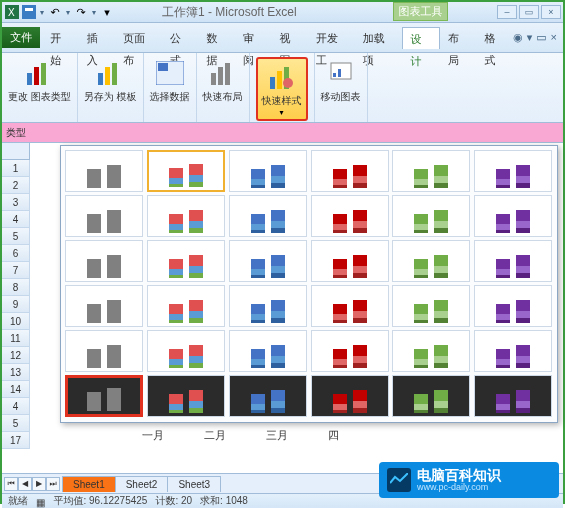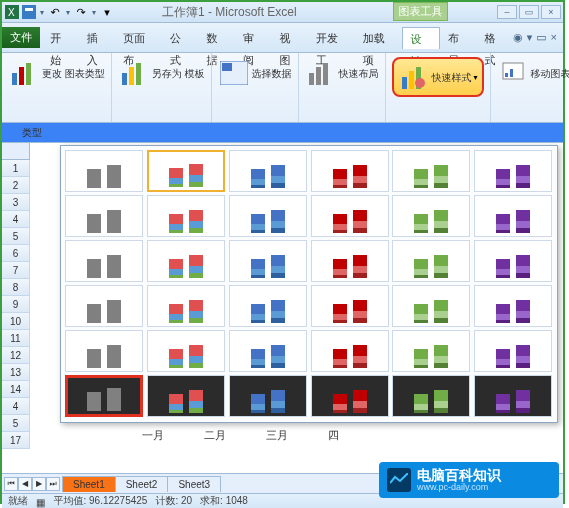--- a/index.html
+++ b/index.html
@@ -14,25 +14,25 @@
 .win-controls{position:absolute;right:2px;display:flex;gap:2px}
 .win-btn{width:20px;height:14px;border:1px solid #9bb9d6;background:#e3f0fb;color:#4a6b8a;font-size:9px;text-align:center;line-height:12px}
 .menubar{height:30px;background:linear-gradient(#e8f2fc,#d5e7f7);display:flex;align-items:center;border-bottom:1px solid #a0bcd8}
 .file-tab{width:40px;height:21px;background:linear-gradient(#2d7d2f,#195e1b);color:#fff;text-align:center;line-height:21px;font-size:11px;margin-right:2px}
 .menu-tab{padding:0 8px;height:22px;line-height:22px;font-size:11px;color:#333}
 .menu-tab.active{background:#fff;border:1px solid #a0bcd8;border-bottom:none;color:#2d7d2f}
 .help-icons{margin-left:auto;display:flex;gap:4px;padding-right:6px;color:#4a6b8a}
 .help-icons span{font-size:11px}
 .ribbon{height:70px;background:linear-gradient(#f3f8fd,#e4effb);border-bottom:1px solid #a0bcd8;display:flex}
 .ribbon-group{border-right:1px solid #c5d8eb;display:flex;flex-direction:column;align-items:center;padding:4px 6px;position:relative}
-.ribbon-big{display:flex;flex-direction:row;align-items:center;gap:2px}
+.ribbon-big{display:flex;flex-direction:column;align-items:center;gap:2px}
 .ribbon-icon{width:32px;height:32px;display:flex;align-items:center;justify-content:center}
 .ribbon-label{font-size:10px;color:#333;text-align:center;line-height:11px;white-space:nowrap}
-.ribbon-highlight{border:2px solid #e03020;border-radius:8px;padding:2px 4px;background:linear-gradient(#ffe793,#ffcf4c)}
-.namebox{height:20px;background:#3b82f6;border-bottom:1px solid #a0bcd8;padding:2px 20px;font-size:10px;color:#333;display:flex;align-items:center}
+.ribbon-highlight{border:2px solid #e03020;border-radius:3px;padding:2px 4px;background:linear-gradient(#ffe793,#ffcf4c)}
+.namebox{height:20px;background:#f9a8d4;border-bottom:1px solid #a0bcd8;padding:2px 4px;font-size:10px;color:#333;display:flex;align-items:center}
 .sheet-area{position:relative;height:330px;background:#fff}
 .row-headers{position:absolute;left:0;top:0;width:28px}
 .rh{height:17px;background:linear-gradient(#f0f6fc,#dce9f6);border-bottom:1px solid #c5d8eb;border-right:1px solid #c5d8eb;text-align:center;font-size:10px;color:#333;line-height:17px}
 .corner{height:17px;width:28px;background:#e4effb;border-right:1px solid #a0bcd8;border-bottom:1px solid #a0bcd8}
 .style-gallery{position:absolute;left:58px;top:2px;width:498px;height:278px;background:#fafcfe;border:1px solid #8aa6c4;box-shadow:2px 2px 6px rgba(0,0,0,0.3);padding:4px;z-index:10}
 .gallery-grid{display:grid;grid-template-columns:repeat(6,1fr);gap:3px}
 .style-thumb{width:78px;height:42px;background:#fff;border:1px solid #cdd9e6;display:flex;align-items:flex-end;justify-content:center;gap:6px;padding:3px}
 .style-thumb.sel-y{border:2px solid #f0b030}
 .style-thumb.sel-r{border:3px solid #e03020}
 .style-thumb.dark{background:#2b2b2b}

